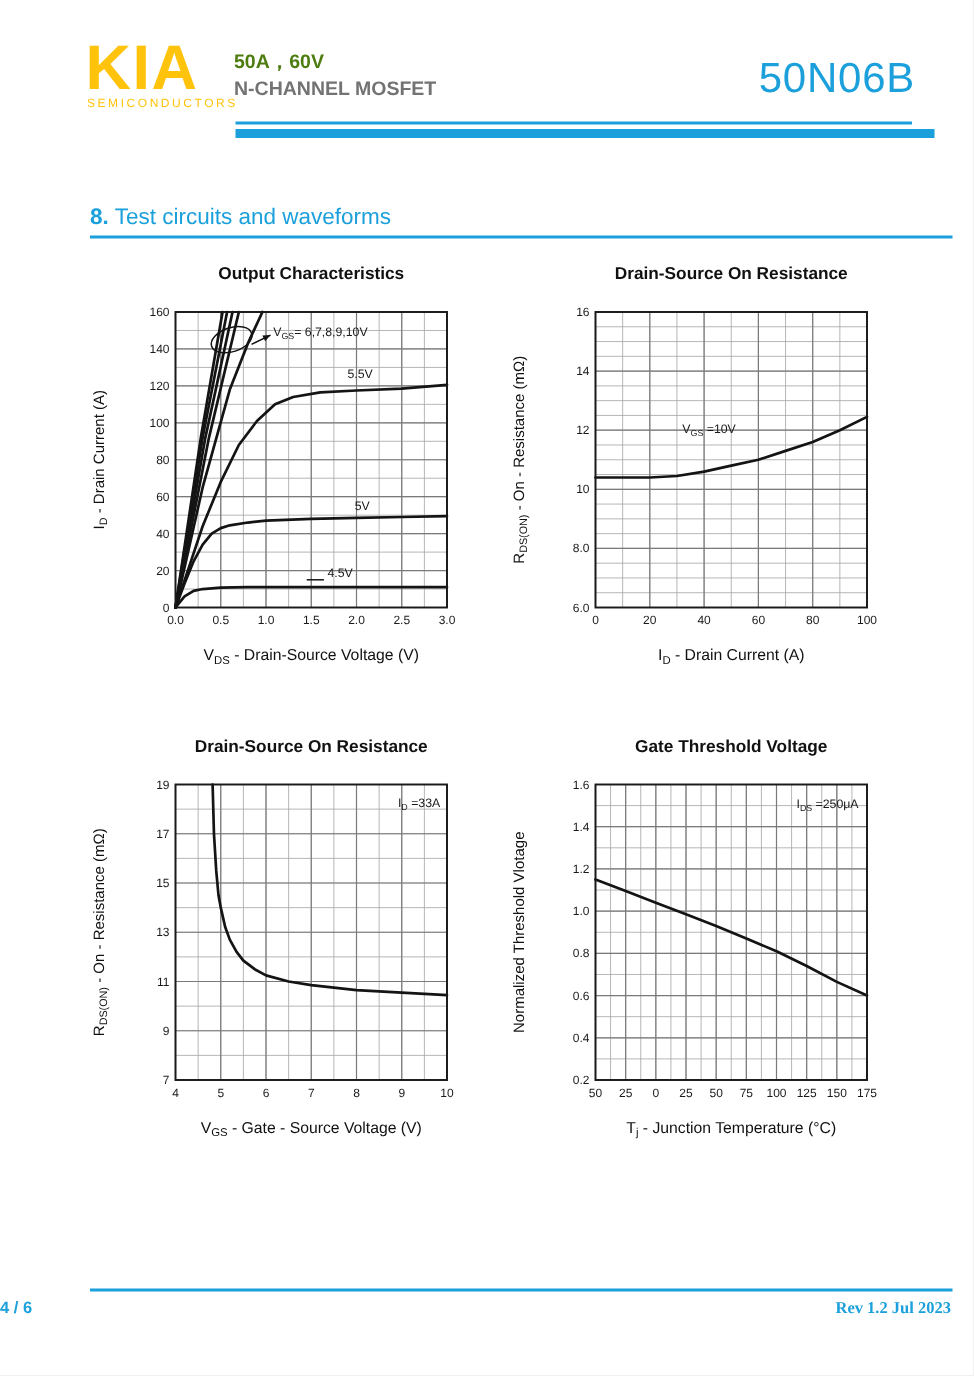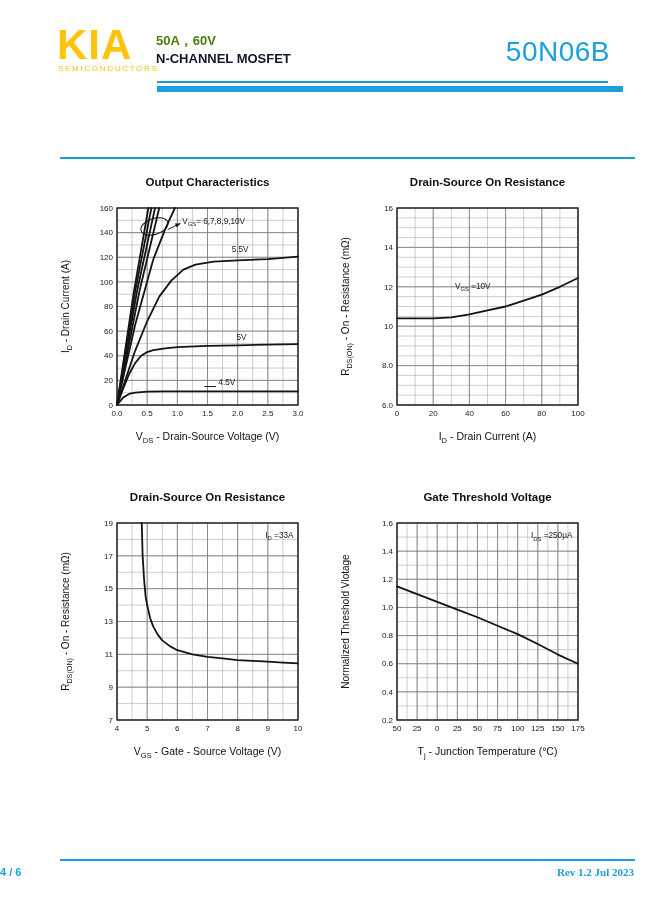--- a/index.html
+++ b/index.html
@@ -34,25 +34,29 @@
   .rev         { position:absolute; right:15px; top:866px; font-size:11px; font-weight:bold;font-family:Liberation Serif, serif; }
 </style>
 </head>
 <body>
 
 <div class="page">
 
   <div class="logo" style="color: rgb(255, 195, 11);">KIA</div>
   <div class="logo-sub" style="color: rgb(255, 195, 11);">SEMICONDUCTORS</div>
   <div class="rating" style="color: #4d7c0f;">50A，60V</div>
-  <div class="ptype" style="color: #0f172a;">N-CHANNEL MOSFET</div>
+  <div class="ptype" style="color: #737373;">N-CHANNEL MOSFET</div>
   <div class="part" style="color: rgb(27, 160, 219);">50N06B</div>
   <div class="rule-thin" style="background: rgb(27, 160, 219);"></div>
   <div class="rule-thick" style="background: rgb(27, 160, 219);"></div>
 
+  <div class="section" style="color: rgb(27, 160, 219);">
+    <span class="num">8.</span>
+    <span class="ttl">Test circuits and waveforms</span>
+  </div>
   <div class="section-rule" style="background: rgb(27, 160, 219);"></div>
 
   <div class="chart" id="chart0">
     <svg viewBox="0 0 285 282">
         <g stroke="#a6a6a6" stroke-width="0.55">
           <line x1="62" y1="36" x2="62" y2="233"></line>
           <line x1="77.08333333333333" y1="36" x2="77.08333333333333" y2="233"></line>
           <line x1="92.16666666666666" y1="36" x2="92.16666666666666" y2="233"></line>
           <line x1="107.25" y1="36" x2="107.25" y2="233"></line>
           <line x1="122.33333333333333" y1="36" x2="122.33333333333333" y2="233"></line>

